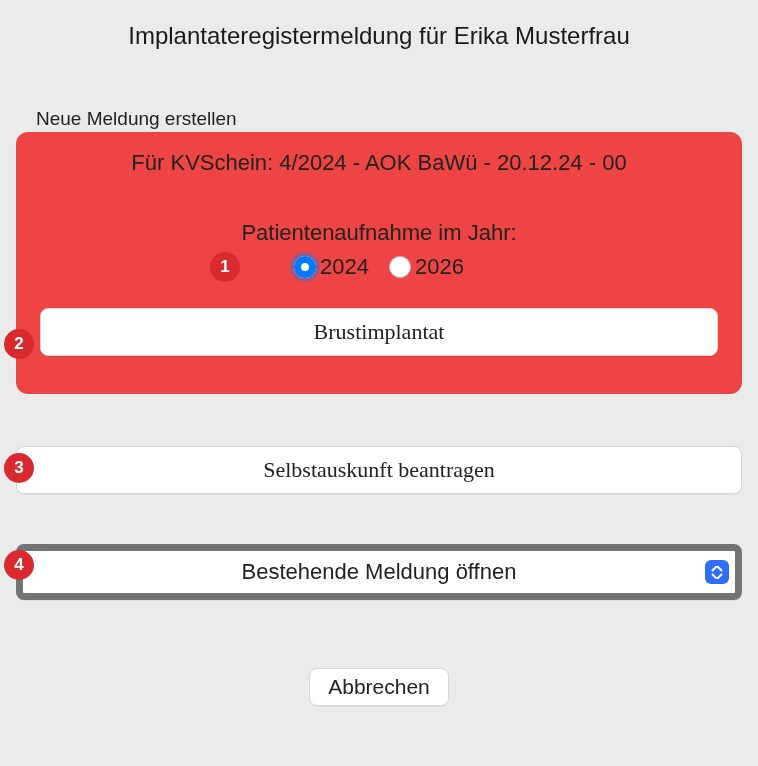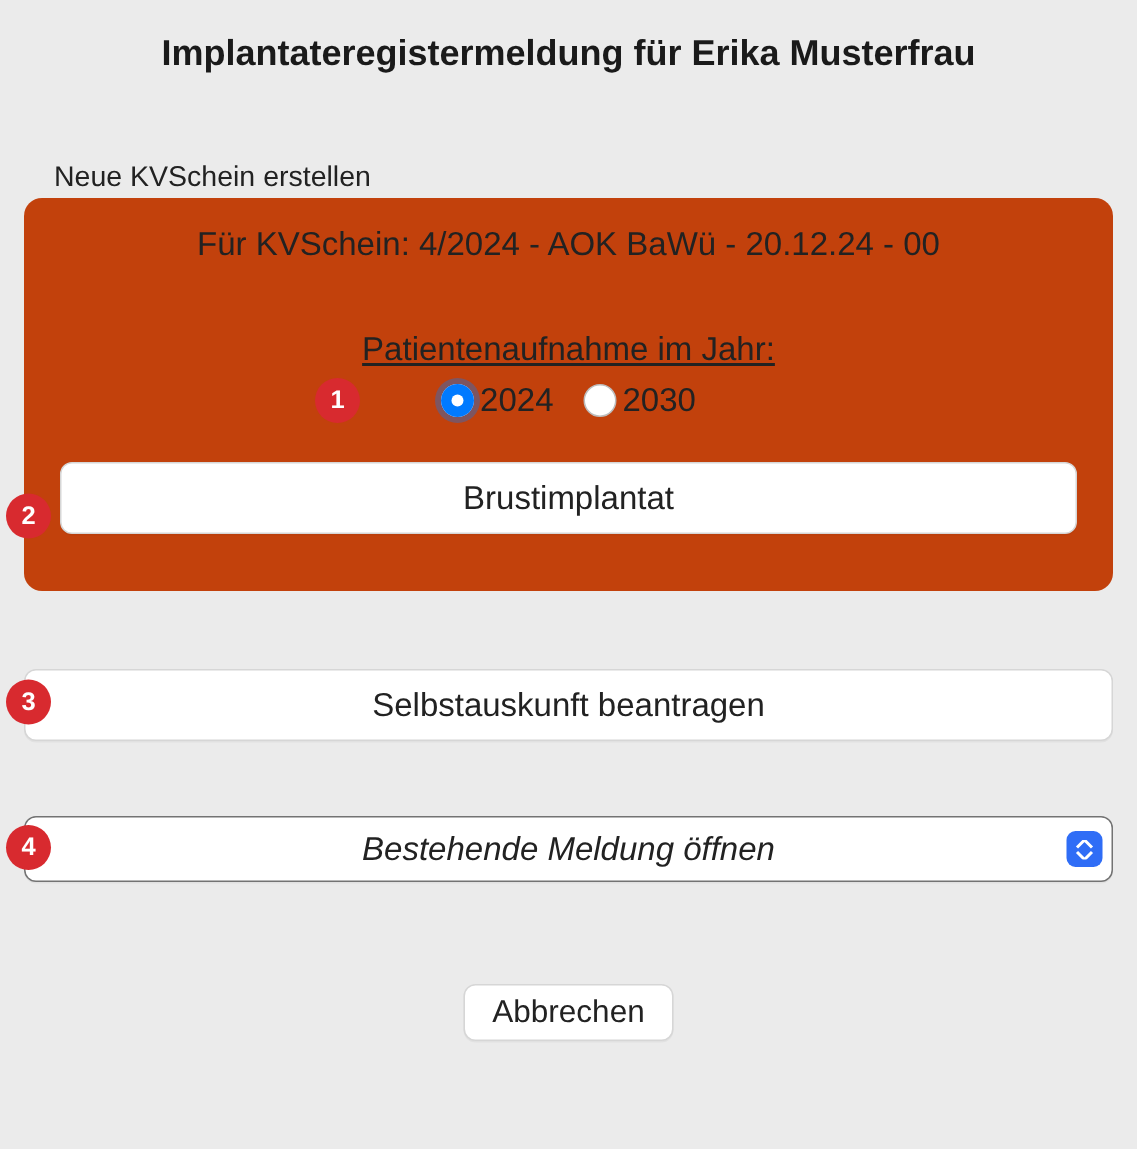--- a/index.html
+++ b/index.html
@@ -6,49 +6,48 @@
     body {
       font-family: -apple-system, BlinkMacSystemFont, "Segoe UI", Helvetica, Arial, sans-serif;
       background: #ebebeb;
       width: 758px;
       height: 766px;
       overflow: hidden;
       position: relative;
     }
     .title {
       font-size: 24px;
-      font-weight: 700;
+      font-weight: 400;
       text-align: center;
       color: #1a1a1a;
       padding: 22px 10px 0 10px;
     }
     .section-label {
       font-size: 19px;
       color: #222;
       margin: 58px 0 2px 36px;
     }
     .panel {
-      background: #c2410c;
+      background: #ef4444;
       border-radius: 12px;
       margin: 0 16px;
       padding: 18px 24px 26px 24px;
       position: relative;
     }
     .kv-line {
       font-size: 22px;
       text-align: center;
       color: #222;
       margin-bottom: 44px;
     }
     .year-label {
       font-size: 22px;
       text-align: center;
       color: #222;
       margin-bottom: 8px;
-      text-decoration: underline;
     }
     .radio-row {
       display: flex;
       align-items: center;
       justify-content: center;
       gap: 20px;
       margin-bottom: 28px;
       position: relative;
     }
     .radio-opt {
@@ -98,47 +97,47 @@
       background: #fff;
       border: 1px solid #d6d6d6;
       border-radius: 8px;
       font-size: 22px;
       color: #222;
       text-align: center;
       padding: 10px 8px;
       margin-bottom: 12px;
       cursor: pointer;
       box-shadow: 0 1px 0 rgba(0,0,0,0.04);
+      font-family: Liberation Serif, serif;
     }
     .big-button.disabled {
       background: #e6e6e6;
       color: #b7b7b7;
       border-color: #dcdcdc;
       cursor: default;
     }
     .outer-button-wrap {
       margin: 52px 16px 0 16px;
       position: relative;
     }
     .outer-button-wrap + .outer-button-wrap { margin-top: 50px; }
     .dropdown {
       display: flex;
       align-items: center;
       justify-content: center;
       width: 100%;
       background: #fff;
-      border: 1px solid #737373;
+      border: 7px solid #737373;
       border-radius: 8px;
       font-size: 22px;
       color: #222;
       padding: 8px 8px;
       position: relative;
       cursor: pointer;
       box-shadow: 0 1px 0 rgba(0,0,0,0.04);
-      font-style: italic;
     }
     .dropdown .chevron {
       position: absolute;
       right: 6px;
       top: 50%;
       transform: translateY(-50%);
       width: 24px;
       height: 24px;
       border-radius: 6px;
       background: #2f6df6;
@@ -178,34 +177,34 @@
       justify-content: center;
       z-index: 10;
       pointer-events: none;
     }
   </style>
 </head>
 <body>
 
 <div class="title">Implantateregistermeldung für Erika Musterfrau</div>
 
-<div class="section-label">Neue KVSchein erstellen</div>
+<div class="section-label">Neue Meldung erstellen</div>
 
 <div class="panel">
   <div class="kv-line">Für KVSchein: 4/2024 - AOK BaWü - 20.12.24 - 00</div>
   <div class="year-label">Patientenaufnahme im Jahr:</div>
   <div class="radio-row">
     <div class="marker" style="left:170px; top:-2px;">1</div>
     <label class="radio-opt">
       <span class="radio-circle selected"></span>
       <span>2024</span>
     </label>
     <label class="radio-opt">
       <span class="radio-circle"></span>
-      <span>2030</span>
+      <span>2026</span>
     </label>
   </div>
   <button class="big-button">Brustimplantat</button>
 </div>
 
 <div class="marker" style="left:4px; top:329px;">2</div>
 
 <div class="outer-button-wrap">
   <div class="marker" style="left:-12px; top:7px;">3</div>
   <button class="big-button" style="margin-bottom:14px;">Selbstauskunft beantragen</button>

